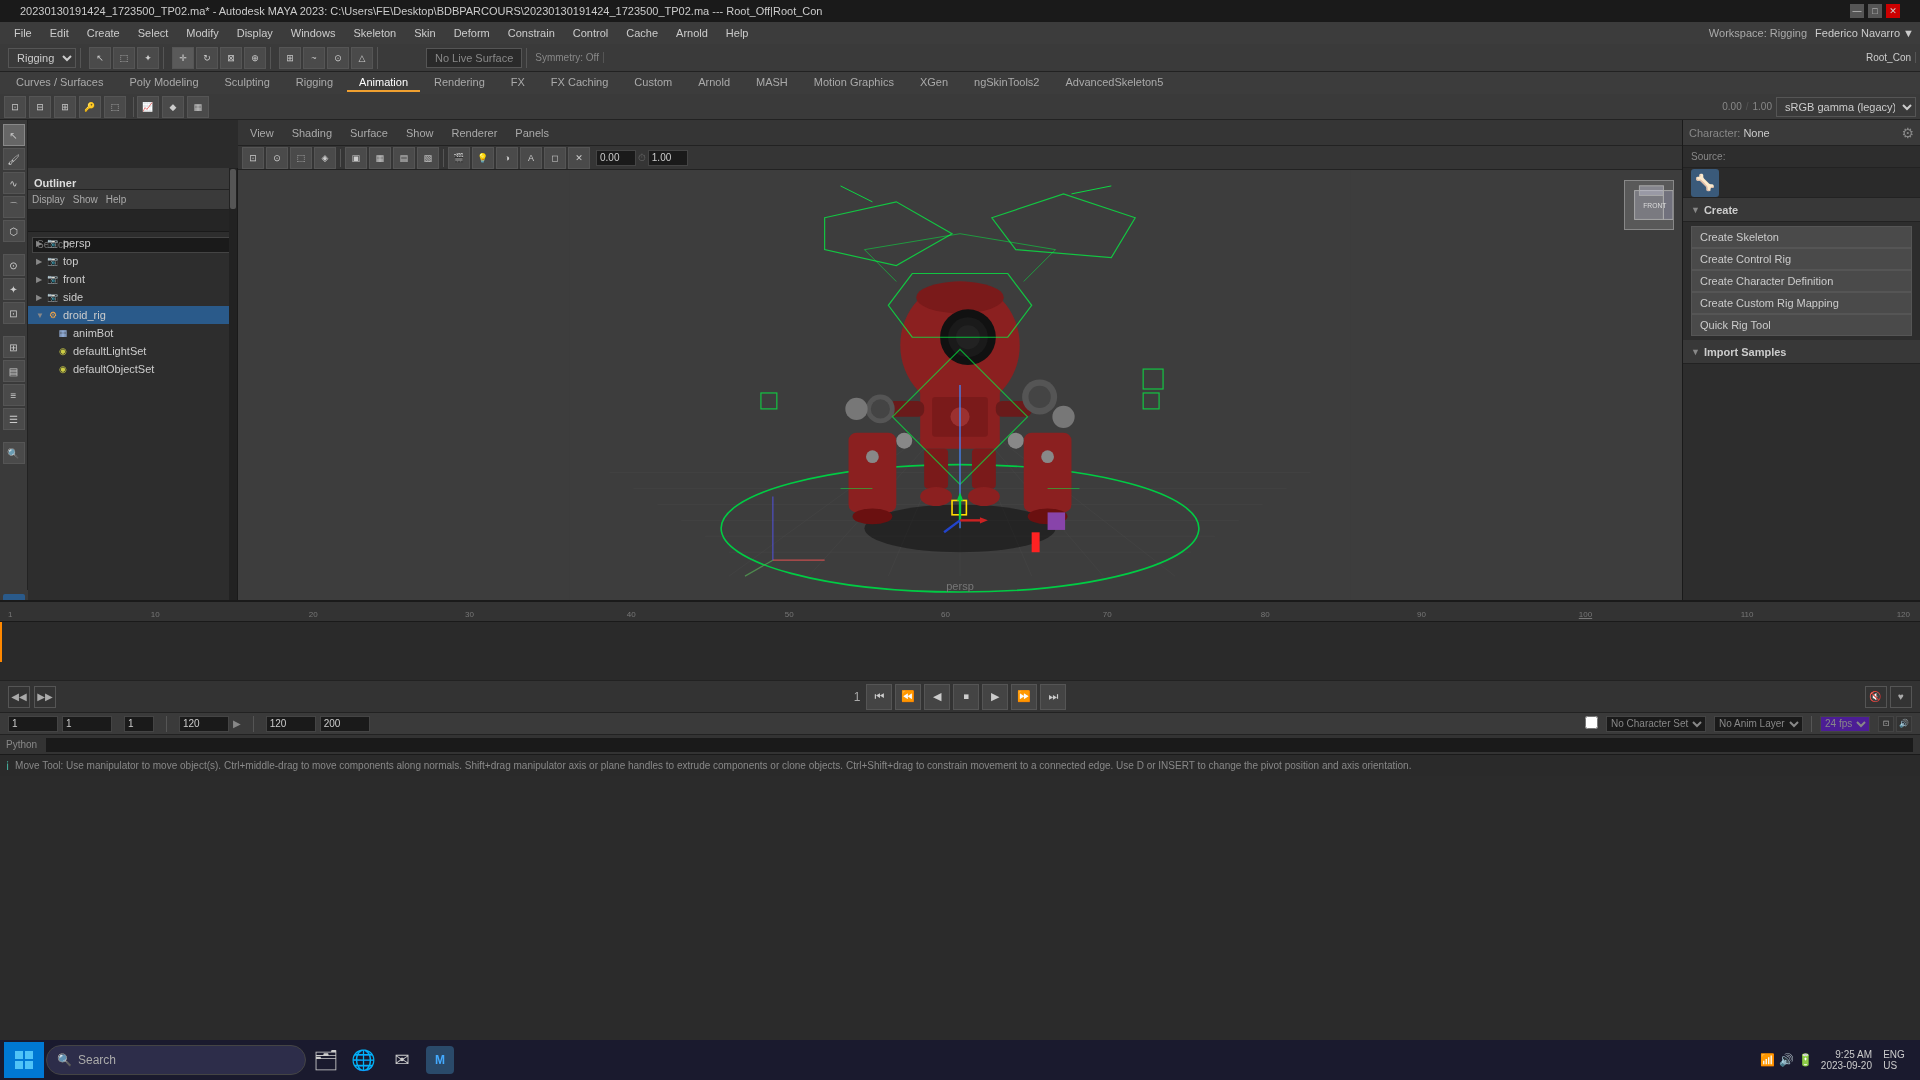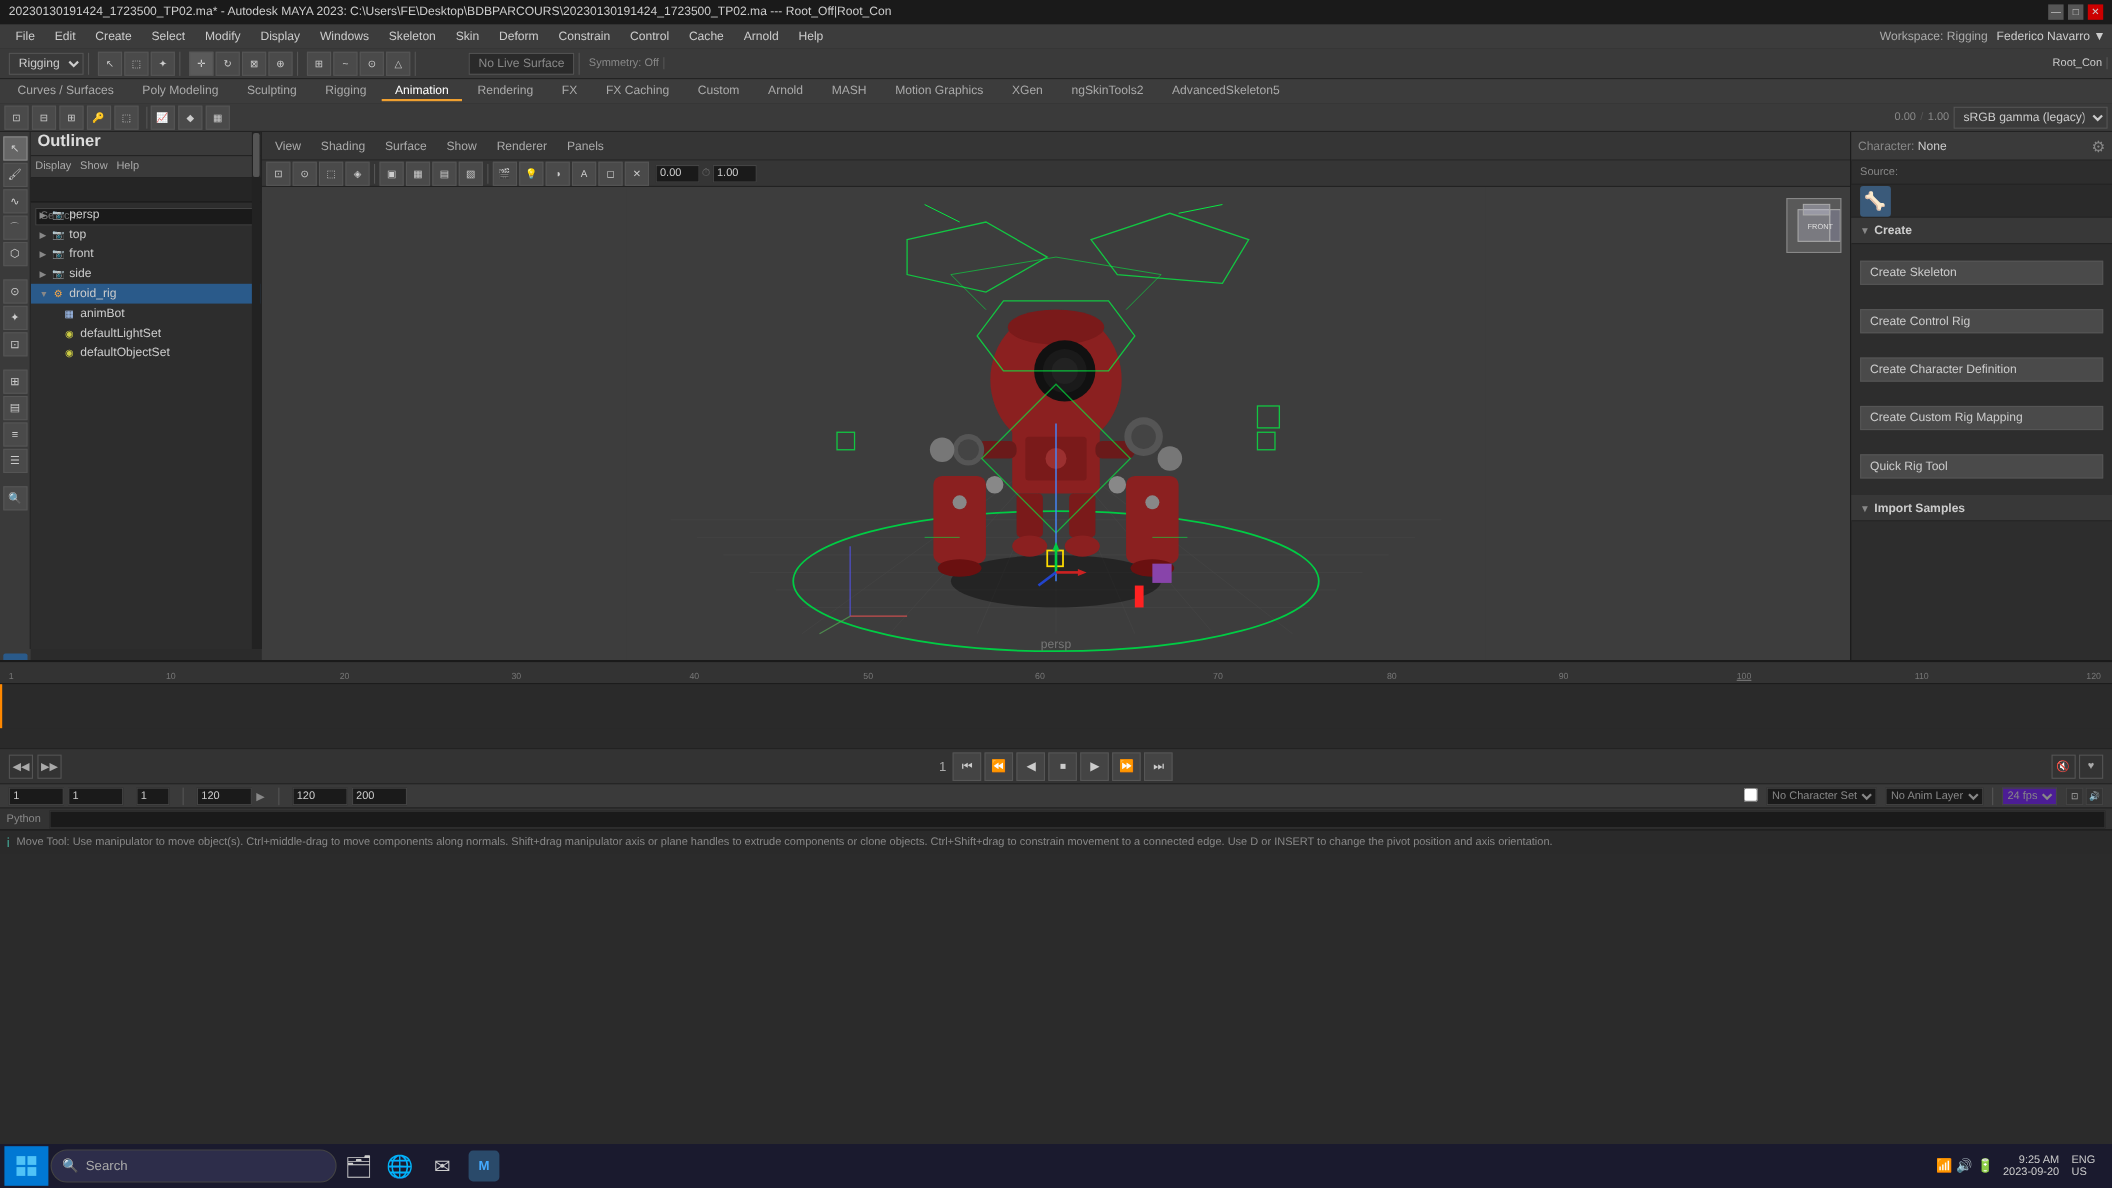--- a/index.html
+++ b/index.html
@@ -15,21 +15,21 @@
     }
 
     
     #title-bar {
       width: 100%;
       height: 22px;
       background: #1a1a1a;
       display: flex;
       align-items: center;
       justify-content: space-between;
-      padding: 0 8px;
+      padding: 0 20px;
       position: absolute;
       top: 0;
       z-index: 100;
     }
     #title-bar .title-text {
       color: #cccccc;
       font-size: 11px;
     }
     #title-bar .window-controls {
       display: flex;
@@ -194,26 +194,27 @@
       left: 28px;
       width: 210px;
       height: 470px;
       background: #2d2d2d;
       border-right: 1px solid #1a1a1a;
     }
     #outliner-header {
       height: 22px;
       background: #3a3a3a;
       display: flex;
-      align-items: flex-start;
+      align-items: flex-end;
       padding: 0 6px;
-      font-size: 15px;
+      font-size: 11px;
       font-weight: bold;
       color: #ddd;
       border-bottom: 1px solid #222;
+      margin-top: 48px;
     }
     #outliner-menu {
       height: 20px;
       background: #3a3a3a;
       display: flex;
       align-items: center;
       padding: 0 4px;
       gap: 8px;
       border-bottom: 1px solid #222;
     }
@@ -413,21 +414,21 @@
     .panel-btn {
       width: 100%;
       height: 22px;
       background: #4a4a4a;
       border: 1px solid #555;
       color: #ccc;
       font-size: 11px;
       cursor: pointer;
       text-align: left;
       padding: 0 8px;
-      margin: 11px 0;
+      margin: 0 0;
     }
 
     
     #timeline {
       position: absolute;
       top: 600px;
       left: 0;
       right: 0;
       height: 80px;
       background: #2a2a2a;

